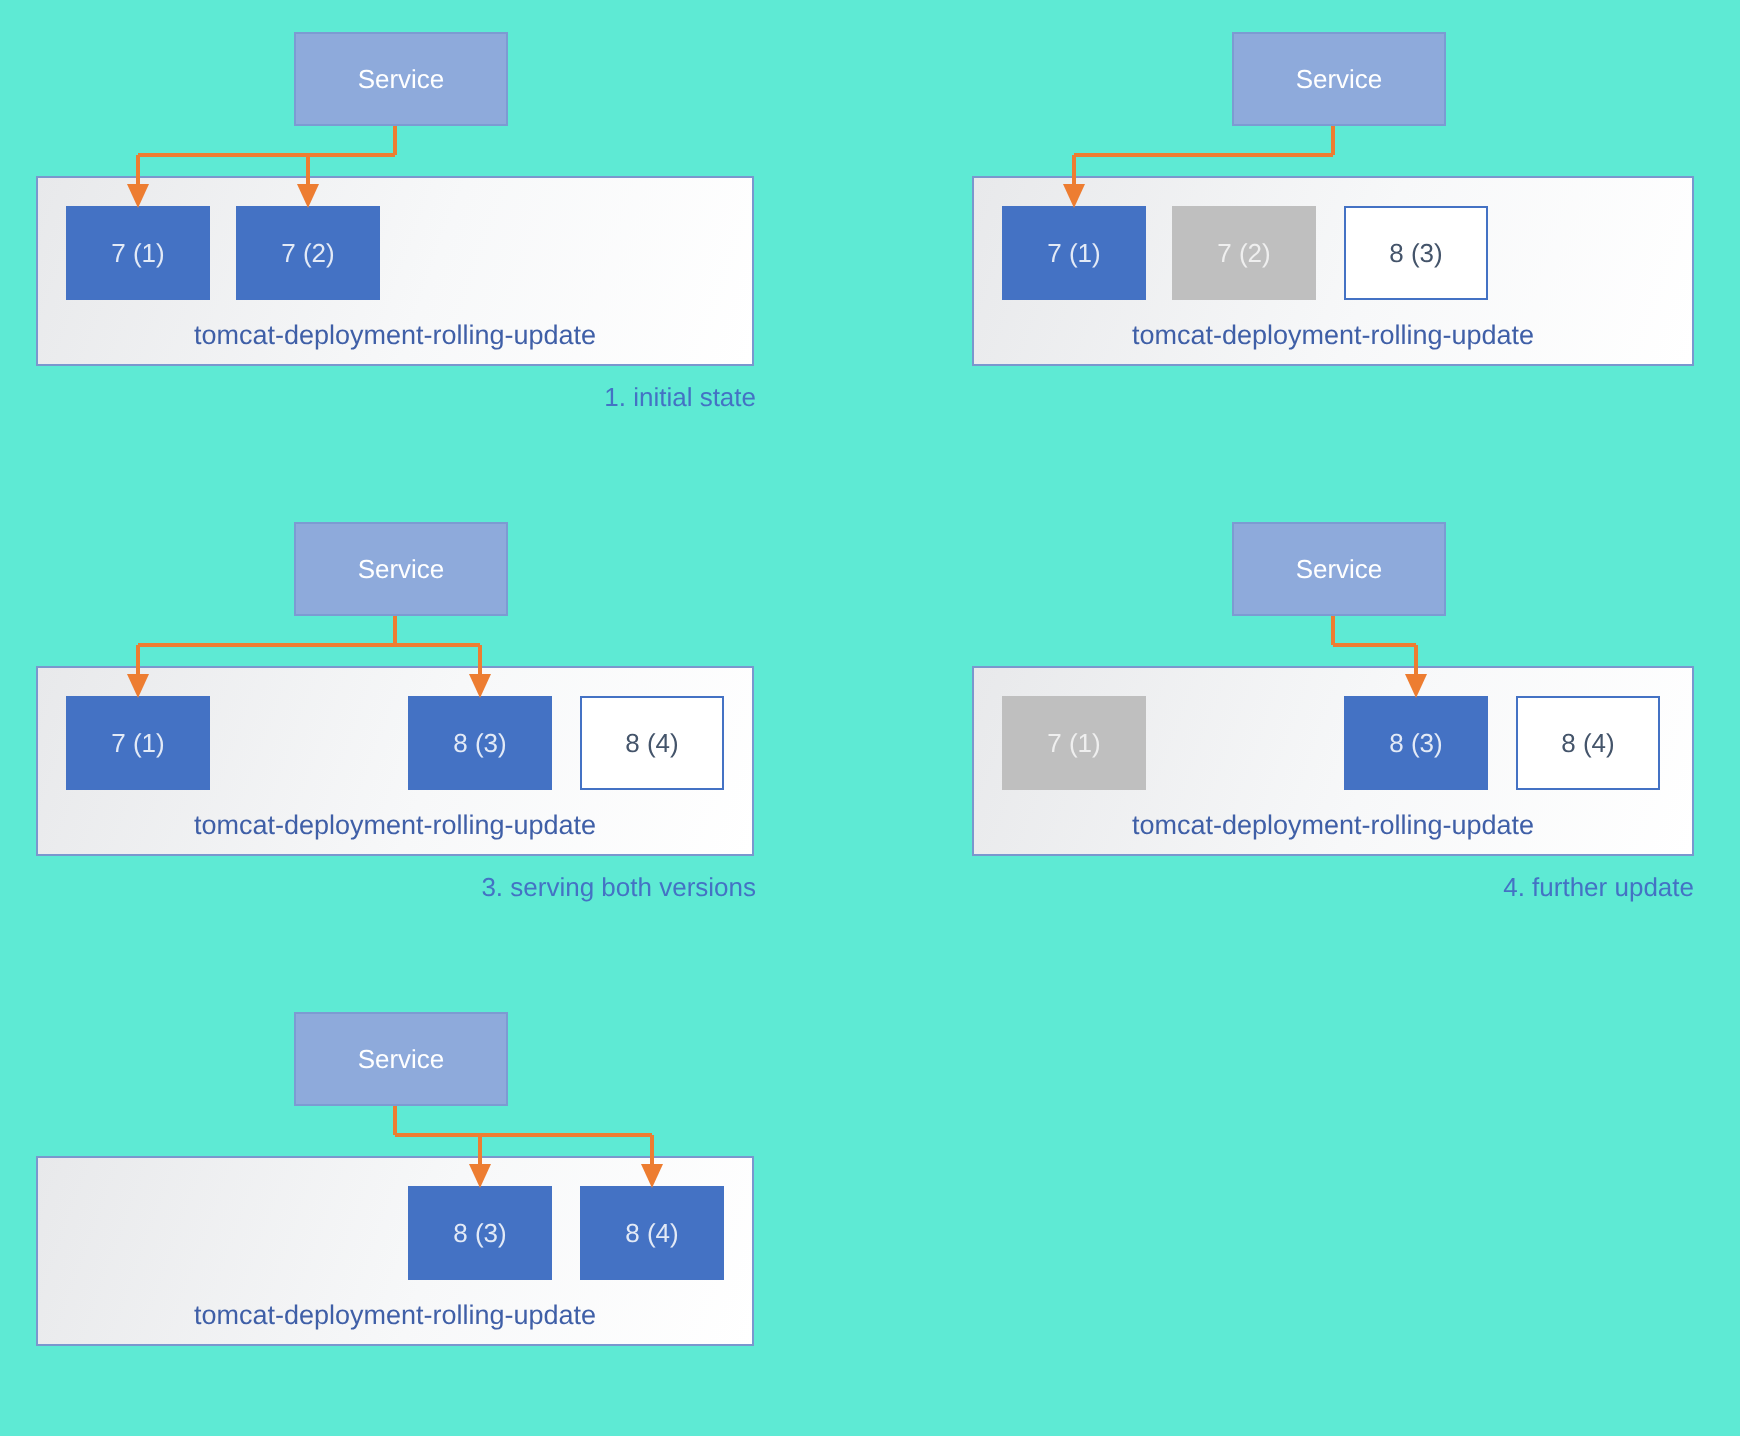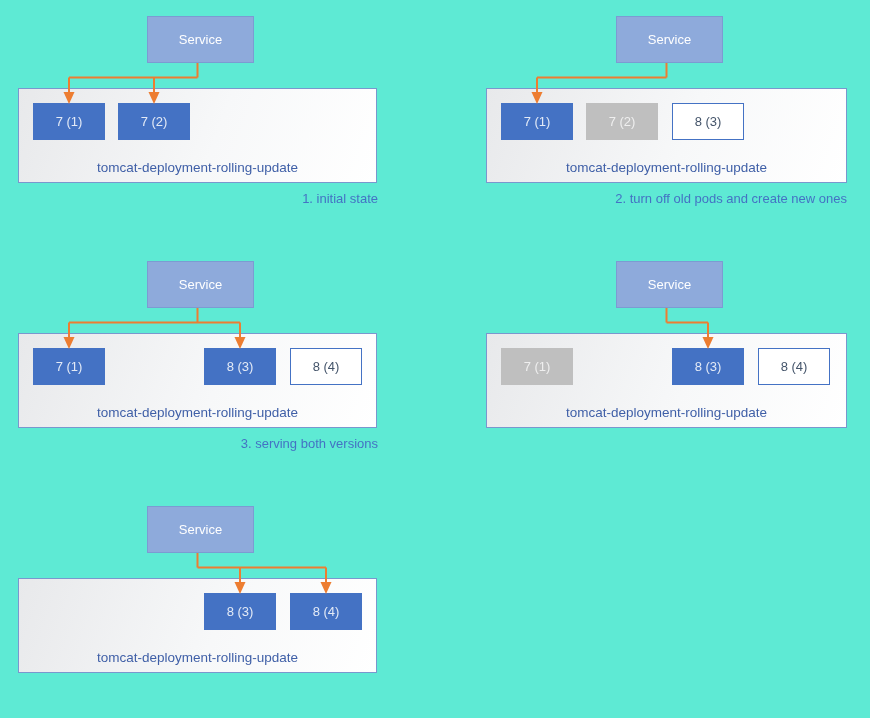--- a/index.html
+++ b/index.html
@@ -18,21 +18,21 @@
     position:absolute;top:88px;height:95px;box-sizing:border-box;
     border:1px solid var(--container-border);
     background:linear-gradient(110deg,#e8e9eb 0%,#f7f8f9 55%,#ffffff 100%);
     z-index:1;
   }
   .deploy-label{
     position:absolute;left:0;right:0;bottom:7px;text-align:center;
     color:var(--label-text);font-size:13.5px;margin-top:36px;
   }
   .pod{
-    position:absolute;width:72px;height:37px;top:103px;box-sizing:border-box;
+    position:absolute;width:72px;height:47px;top:103px;box-sizing:border-box;
     display:flex;align-items:center;justify-content:center;font-size:13px;z-index:2;
   }
   .pod.active{background:var(--pod-active-fill);color:var(--pod-active-text);}
   .pod.off{background:var(--pod-off-fill);color:var(--pod-off-text);}
   .pod.new{background:#ffffff;border:1.5px solid var(--pod-new-border);color:var(--pod-new-text);}
   .arrows{position:absolute;left:0;top:0;z-index:3;pointer-events:none;}
   .caption{
     position:absolute;top:191px;width:360px;text-align:right;
     color:var(--caption-text);font-size:13px;
   }
@@ -60,21 +60,20 @@
       <div class="container-box" style="left: 51px; width: 361px;">
         <div class="deploy-label">tomcat-deployment-rolling-update</div>
       </div>
       <div class="pod active" style="left: 66px;">7 (1)</div>
       <div class="pod off" style="left: 151px;">7 (2)</div>
       <div class="pod new" style="left: 237px;">8 (3)</div>
       <svg width="435" height="245" viewBox="0 0 435 245" class="arrows">
         <path d="M 231.5 63 V 77.5 M 102 77.5 H 231.5 M 102 77.5 V 93" fill="none" stroke="#ED7D31" stroke-width="2"></path>
         <polygon points="102,104 96.5,92 107.5,92" fill="#ED7D31"></polygon>
       </svg>
-      <div class="caption" style="left: 52px;">2. turn off old pods and create new ones</div>
     </div>
     <div class="panel" style="left: 0px; top: 245px;">
       <div class="service" style="left: 147px;">Service</div>
       <div class="container-box" style="left: 18px; width: 359px;">
         <div class="deploy-label">tomcat-deployment-rolling-update</div>
       </div>
       <div class="pod active" style="left: 33px;">7 (1)</div>
       <div class="pod active" style="left: 204px;">8 (3)</div>
       <div class="pod new" style="left: 290px;">8 (4)</div>
       <svg width="435" height="245" viewBox="0 0 435 245" class="arrows">
@@ -89,20 +88,21 @@
       <div class="container-box" style="left: 51px; width: 361px;">
         <div class="deploy-label">tomcat-deployment-rolling-update</div>
       </div>
       <div class="pod off" style="left: 66px;">7 (1)</div>
       <div class="pod active" style="left: 237px;">8 (3)</div>
       <div class="pod new" style="left: 323px;">8 (4)</div>
       <svg width="435" height="245" viewBox="0 0 435 245" class="arrows">
         <path d="M 231.5 63 V 77.5 M 231.5 77.5 H 273 M 273 77.5 V 93" fill="none" stroke="#ED7D31" stroke-width="2"></path>
         <polygon points="273,104 267.5,92 278.5,92" fill="#ED7D31"></polygon>
       </svg>
+      <div class="caption" style="left: 52px;">4. further update</div>
     </div>
     <div class="panel" style="left: 0px; top: 490px;">
       <div class="service" style="left: 147px;">Service</div>
       <div class="container-box" style="left: 18px; width: 359px;">
         <div class="deploy-label">tomcat-deployment-rolling-update</div>
       </div>
       <div class="pod active" style="left: 204px;">8 (3)</div>
       <div class="pod active" style="left: 290px;">8 (4)</div>
       <svg width="435" height="245" viewBox="0 0 435 245" class="arrows">
         <path d="M 197.5 63 V 77.5 M 197.5 77.5 H 326 M 240 77.5 V 93 M 326 77.5 V 93" fill="none" stroke="#ED7D31" stroke-width="2"></path>

